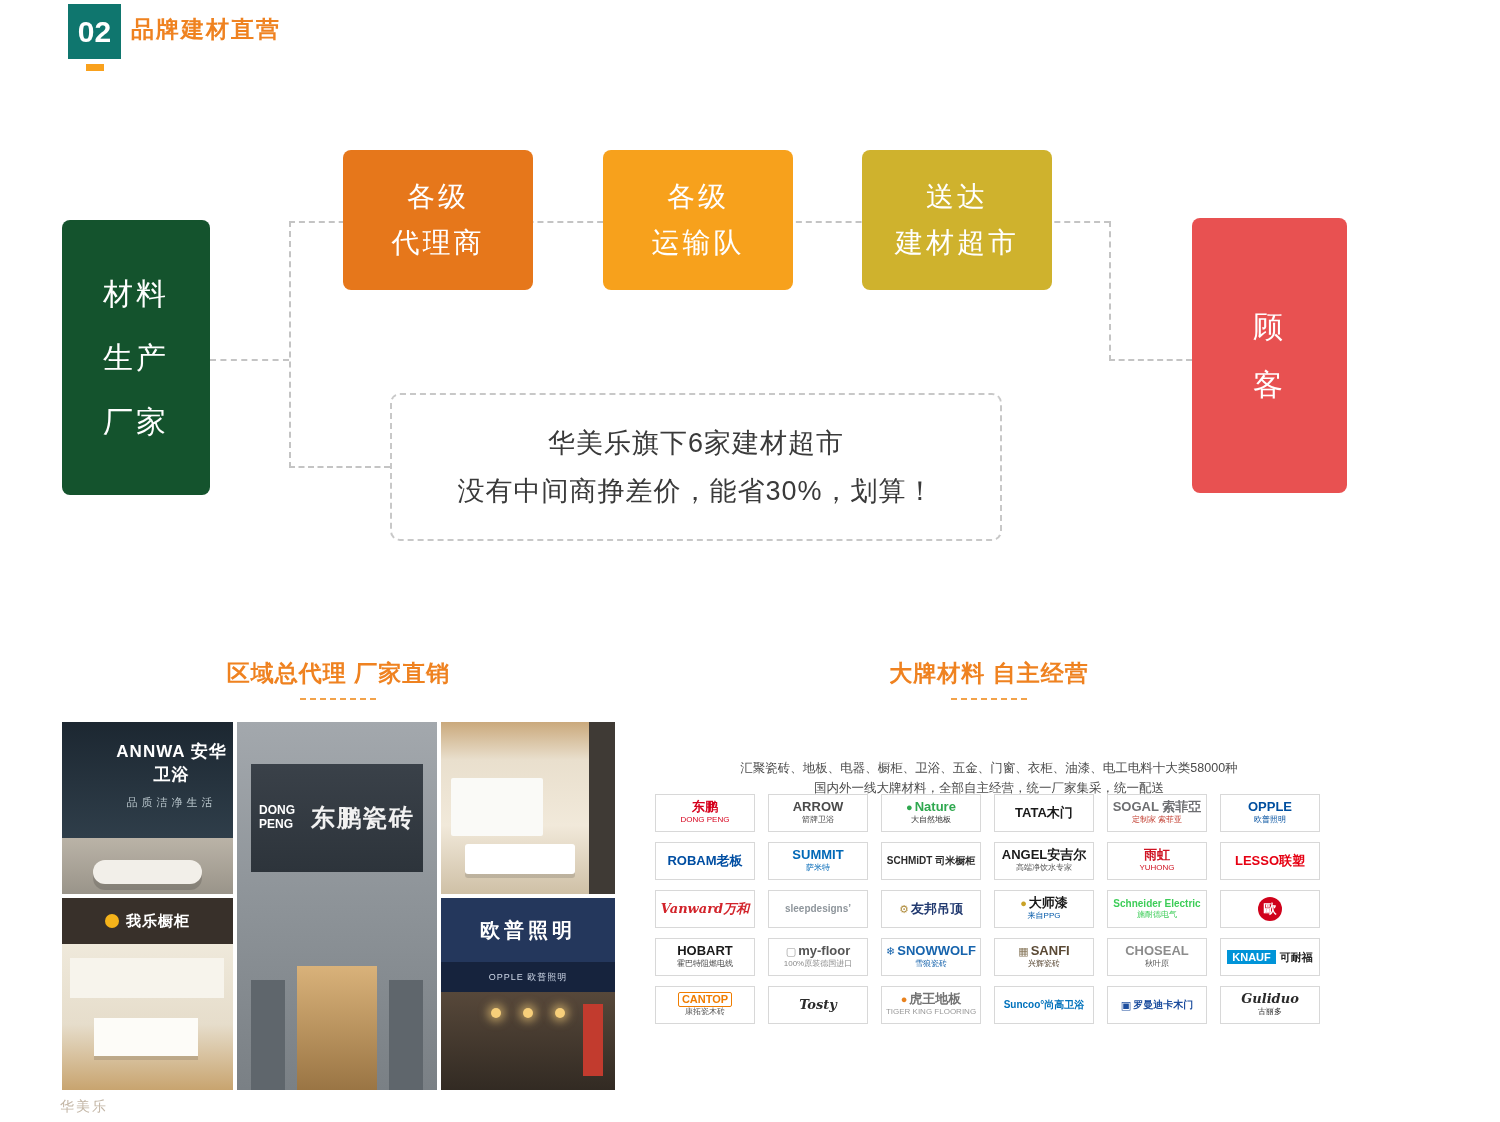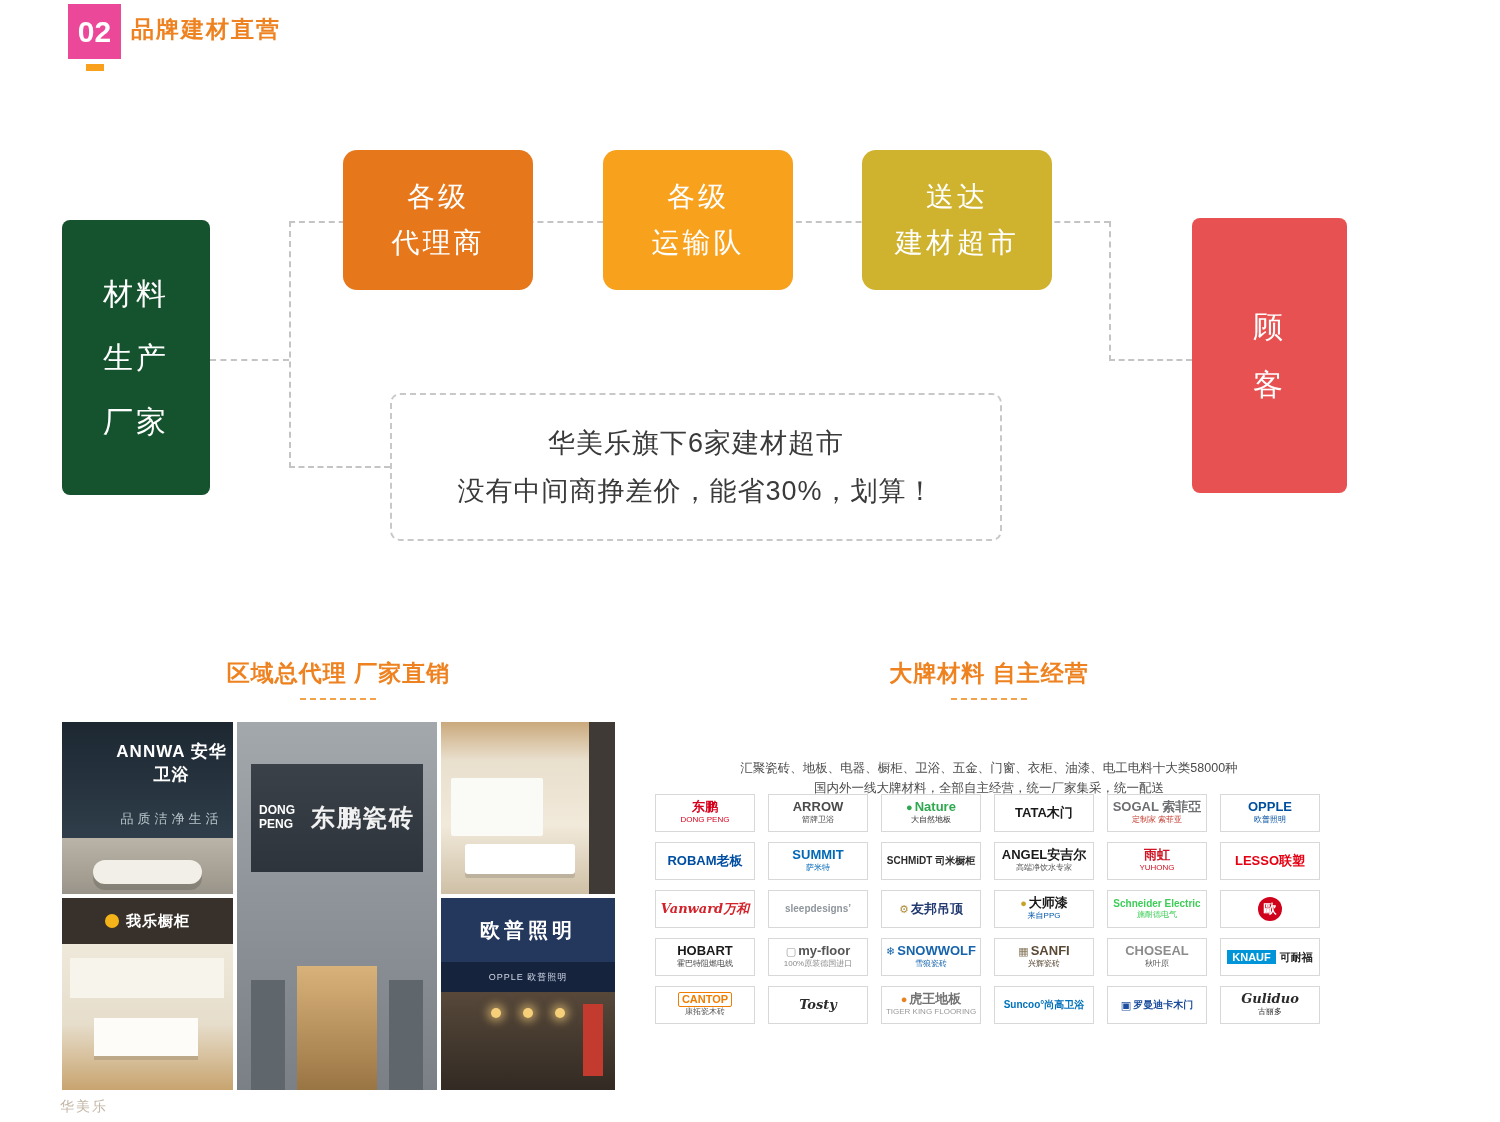--- a/index.html
+++ b/index.html
@@ -14,21 +14,21 @@
   .header-title { position:absolute; left:131px; top:14px; font-size:23px; font-weight:bold; color:#ef8220; letter-spacing:2px; }
 
   
   .dash-h { position:absolute; border-top:2px dashed #c4c4c4; z-index:1; }
   .dash-v { position:absolute; border-left:2px dashed #c4c4c4; z-index:1; }
   .fbox { position:absolute; z-index:2; color:#fff; display:flex; flex-direction:column;
     align-items:center; justify-content:center; text-align:center; }
   .fbox .ln { letter-spacing:3px; }
   .producer { left:62px; top:220px; width:148px; height:275px; border-radius:8px; font-size:30px; }
   .producer .ln { line-height:64px; }
-  .step { top:150px; width:190px; height:140px; border-radius:14px; font-size:28px; }
+  .step { top:150px; width:190px; height:140px; border-radius:8px; font-size:28px; }
   .step .ln { line-height:46px; }
   .step1 { left:343px; } .step2 { left:603px; } .step3 { left:862px; }
   .customer { left:1192px; top:218px; width:155px; height:275px; border-radius:8px; font-size:30px; }
   .customer .ln { line-height:58px; }
   .note-box { position:absolute; z-index:2; left:390px; top:393px; width:612px; height:148px;
     background:#fff; border:2px dashed #c8c8c8; border-radius:10px;
     display:flex; flex-direction:column; align-items:center; justify-content:center; }
   .note-box .nln { font-size:27px; color:#3a3a3a; line-height:48px; letter-spacing:1px; }
 
   
@@ -39,21 +39,21 @@
   .title-dash { position:absolute; top:698px; width:76px; border-top:2px dashed #f2a24a; }
   .td-left { left:300px; } .td-right { left:951px; }
   .subtitle { position:absolute; left:655px; width:668px; text-align:center; font-size:12.5px; color:#4a4a4a;margin-top:28px; }
   .sub1 { top:732px; } .sub2 { top:752px; }
 
   
   .photo { position:absolute; overflow:hidden; }
   .p1 { left:62px; top:722px; width:171px; height:172px; background:#8e897f; }
   .p1-sign { height:116px; background:linear-gradient(180deg,#1c2731,#2f3e4a); color:#fff; text-align:center; padding-top:18px;padding-left:48px; }
   .p1-brand { font-size:17px; font-weight:bold; letter-spacing:1px; }
-  .p1-tag { font-size:13px; color:#b9c6cc; margin-top:24px; letter-spacing:4px; }
+  .p1-tag { font-size:11px; color:#b9c6cc; margin-top:9px; letter-spacing:4px; }
   .p1-room { height:76px; background:linear-gradient(180deg,#bab3a7,#8e897f); position:relative; }
   .p1-tub { position:absolute; left:18%; top:22px; width:64%; height:24px; background:#f2efe9; border-radius:12px; box-shadow:0 6px 0 rgba(0,0,0,.15); }
 
   .p2 { left:237px; top:722px; width:200px; height:368px; background:linear-gradient(180deg,#a3a8ad 0%,#8d9398 50%,#7a8085 100%); }
   .p2-sign { position:absolute; left:14px; top:42px; width:172px; height:108px; background:linear-gradient(180deg,#3a4149,#2d343b);
     display:flex; align-items:center; justify-content:center; gap:8px; color:#fff; }
   .p2-en { font-size:12px; font-weight:bold; width:44px; line-height:1.15; }
   .p2-cn { font-size:24px; font-weight:bold; letter-spacing:2px; color:#f2f2f2; }
   .p2-col { position:absolute; bottom:0; width:34px; height:110px; background:#5f666c; }
   .p2-col.l { left:14px; } .p2-col.r { right:14px; }
@@ -102,21 +102,21 @@
   .knauf .bmain { background:#0094d8; padding:1px 5px; font-size:11px; }
   .cantop .bmain { border:1.5px solid #f07d00; border-radius:2px; padding:0 3px; font-size:11px; }
 
   .watermark { position:absolute; left:60px; top:1098px; font-size:14px; color:#c3b6a6; letter-spacing:2px; }
 </style>
 </head>
 <body>
 
 <div class="page">
 
-  <div class="num-badge" style="background: #ec4899;">02</div>
+  <div class="num-badge" style="background: #0f766e;">02</div>
   <div class="num-dash"></div>
   <div class="header-title">品牌建材直营</div>
 
   <div class="dash-h" style="left:210px; top:359px; width:79px;"></div>
   <div class="dash-v" style="left:289px; top:221px; height:247px;"></div>
   <div class="dash-h" style="left:289px; top:466px; width:101px;"></div>
   <div class="dash-h" style="left:289px; top:221px; width:821px;"></div>
   <div class="dash-v" style="left:1109px; top:221px; height:140px;"></div>
   <div class="dash-h" style="left:1109px; top:359px; width:83px;"></div>
 

